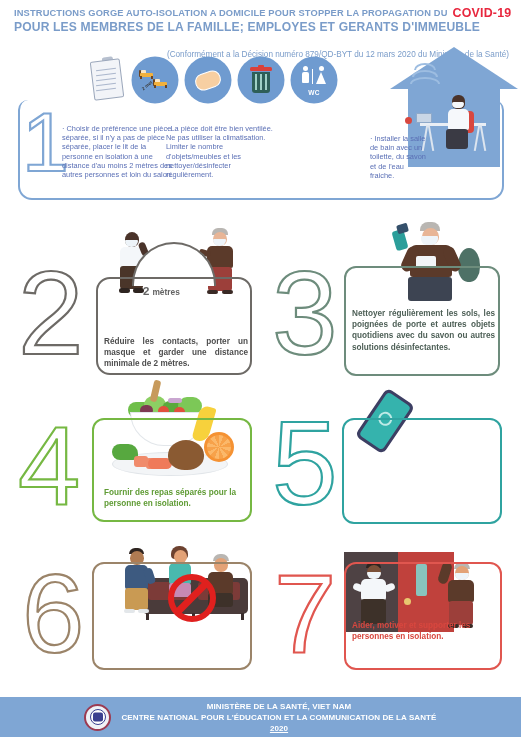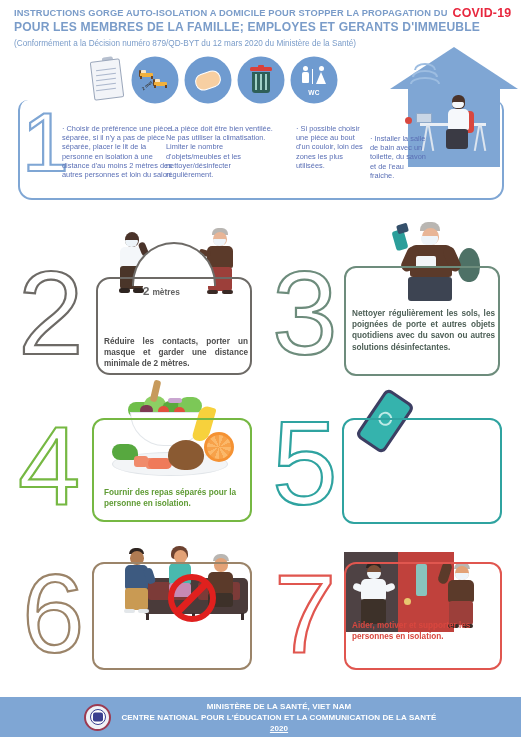--- a/index.html
+++ b/index.html
@@ -9,21 +9,21 @@
     font-family: "Liberation Sans", sans-serif;
     overflow: hidden;
   }
   .page { position: relative; width: 521px; height: 737px; background:#fff; }
 
   
   .header { position:absolute; left:0; top:0; width:521px; height:48px; padding:8px 12px 0 14px; }
   .title-l1 { font-size:9.3px; font-weight:bold; color:#7a9cc9; letter-spacing:0.15px; line-height:11px; white-space:nowrap; }
   .title-l1 .covid { color:#e8273e; font-size:12.4px; letter-spacing:0.2px; margin-left:5px; vertical-align:-1px; }
   .title-l2 { font-size:12.1px; font-weight:bold; color:#7a9cc9; letter-spacing:0.15px; line-height:15px; margin-top:1px; white-space:nowrap;}
-  .subtitle { font-size:8.2px; color:#7a9cc9; line-height:12px; margin-top:3px; white-space:nowrap; }
+  .subtitle { font-size:8.2px; color:#7a9cc9; line-height:12px; margin-top:14px; white-space:nowrap;text-align:right; }
 
   
   .icon-strip { position:absolute; left:133px; top:57px; width:250px; height:46px; display:flex; gap:9px; align-items:center; }
   .ico-circle { width:44px; height:44px; border-radius:50%; background:#6f9bd0; position:relative;
                 box-shadow:0 0 0 1.5px #6f9bd0; }
   .ico-circle::before { content:""; position:absolute; inset:-3px; border-radius:50%;
        background: repeating-conic-gradient(#f5c63c 0 8deg, transparent 0 16deg); z-index:-1; }
   .ico-circle > .g { position:absolute; inset:0; display:flex; align-items:center; justify-content:center; }
 
   
@@ -287,21 +287,20 @@
     <div class="laptop">
         <div class="scr"></div>
       </div>
     <div class="apple"></div>
   </div>
 
   <div class="s1-frame"></div>
   <div class="bigno s1-no">1</div>
   <div class="s1-col" style="left:62px;  top:124px; width:112px;">· Choisir de préférence une pièce séparée, si il n'y a pas de pièce séparée, placer le lit de la personne en isolation à une distance d'au moins 2 mètres des autres personnes et loin du salon.</div>
   <div class="s1-col" style="left:166px; top:124px; width:112px;">· La pièce doit être bien ventilée. Ne pas utiliser la climatisation. Limiter le nombre d'objets/meubles et les nettoyer/désinfecter régulièrement.</div>
-  <div class="s1-col" style="left:296px; top:124px; width:70px;">· Si possible choisir une pièce au bout d'un couloir, loin des zones les plus utilisées.</div>
   <div class="s1-col" style="left:370px; top:134px; width:60px;">· Installer la salle de bain avec un toilette, du savon et de l'eau fraiche.</div>
 
   <div class="il p2a">
     <div class="head il" style="left:9px; top:0; width:14px; height:15px; background:#4a332a;"></div>
     <div class="mask" style="left:9px; top:8px; width:13px; height:7px;"></div>
     <div class="il" style="left:4px; top:15px; width:24px; height:20px; background:#f4f7fa; border-radius:5px 5px 2px 2px;"></div>
     <div class="il" style="left:24px; top:10px; width:7px; height:14px; background:#4a332a; border-radius:4px; transform:rotate(-22deg);"></div>
     <div class="il" style="left:4px; top:34px; width:23px; height:23px; background:#4a3529; border-radius:3px;"></div>
     <div class="il" style="left:3px; top:56px; width:11px; height:5px; background:#2e2420; border-radius:3px;"></div>
     <div class="il" style="left:17px; top:56px; width:11px; height:5px; background:#2e2420; border-radius:3px;"></div>

